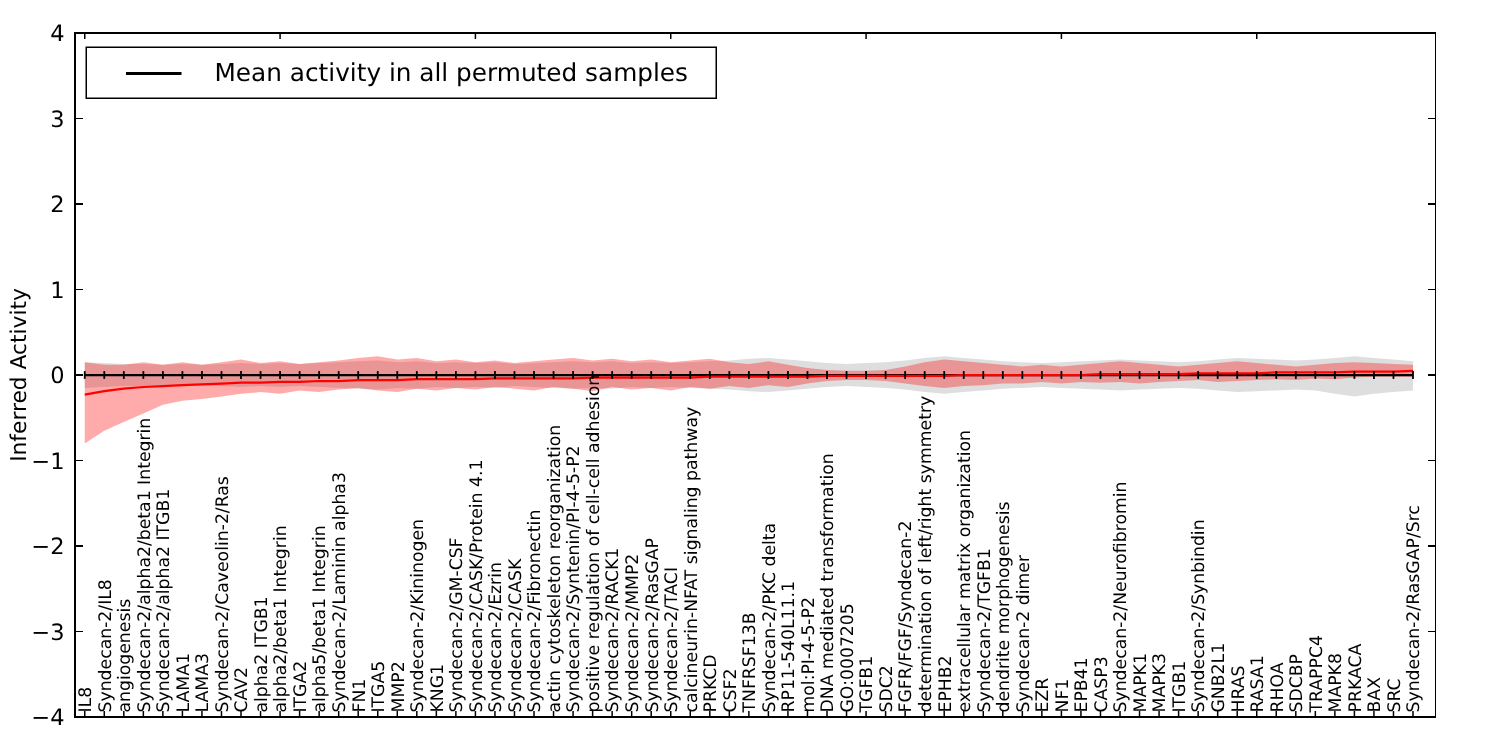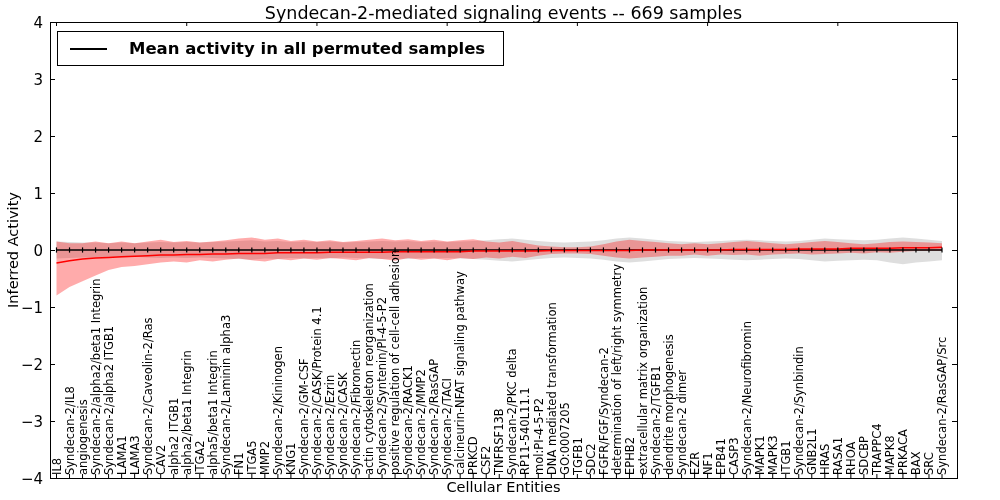--- a/index.html
+++ b/index.html
@@ -14,21 +14,21 @@
   }
   .y-axis-label{
     position:absolute;left:13px;top:250px;transform:translate(-50%,-50%) rotate(-90deg);
     font-size:14.5px;white-space:nowrap;
   }
   .x-axis-label{
     position:absolute;left:50px;top:479px;width:907px;text-align:center;font-size:14.5px;
   }
   .legend{
     position:absolute;left:57px;top:31px;background:#ffffff;border:1px solid #000;
-    padding:7px 18px 7px 12px;display:flex;flex-direction:column;gap:5px;font-weight:bold;
+    padding:7px 18px 7px 26px;display:flex;flex-direction:column;gap:5px;
   }
   .legend-row{display:flex;align-items:center;gap:22px;font-size:16.5px;white-space:nowrap;}
   .legend-swatch{display:inline-block;width:37px;height:0;border-top:2px solid #000;}
 </style>
 </head>
 <body>
 
 <div class="figure">
   <svg id="plot-svg" class="plot-svg" width="1000" height="500" viewBox="0 0 1000 500">
       <polygon points="56.5,241.5 69.5,242.0 82.5,242.6 95.6,242.6 108.6,243.2 121.6,242.6 134.6,243.2 147.7,242.6 160.7,242.0 173.7,242.6 186.7,242.0 199.7,242.6 212.8,242.0 225.8,241.5 238.8,240.9 251.8,240.3 264.9,241.5 277.9,240.9 290.9,242.0 303.9,241.5 316.9,242.0 330.0,241.5 343.0,242.6 356.0,242.0 369.0,241.5 382.1,240.9 395.1,241.5 408.1,240.9 421.1,242.0 434.1,241.5 447.2,242.0 460.2,241.5 473.2,240.9 486.2,240.3 499.3,239.2 512.3,238.6 525.3,239.7 538.3,240.9 551.3,242.0 564.4,242.6 577.4,242.0 590.4,241.5 603.4,240.3 616.4,238.6 629.5,237.5 642.5,238.6 655.5,239.7 668.5,240.9 681.6,241.5 694.6,242.0 707.6,241.5 720.6,240.9 733.6,240.3 746.7,239.7 759.7,240.3 772.7,240.9 785.7,241.5 798.8,240.9 811.8,239.7 824.8,238.6 837.8,239.2 850.8,239.7 863.9,240.3 876.9,239.7 889.9,238.6 902.9,237.5 916.0,238.6 929.0,239.7 942.0,240.9 942.0,260.3 929.0,261.4 916.0,262.5 902.9,264.3 889.9,262.5 876.9,260.3 863.9,259.7 850.8,260.3 837.8,260.8 824.8,261.4 811.8,260.3 798.8,259.1 785.7,258.6 772.7,259.1 759.7,259.7 746.7,260.3 733.6,259.7 720.6,259.1 707.6,258.6 694.6,258.0 681.6,258.6 668.5,259.1 655.5,260.3 642.5,261.4 629.5,262.5 616.4,261.4 603.4,259.7 590.4,258.6 577.4,258.0 564.4,257.4 551.3,258.0 538.3,259.1 525.3,260.3 512.3,261.4 499.3,260.8 486.2,259.7 473.2,259.1 460.2,258.6 447.2,258.0 434.1,258.6 421.1,258.0 408.1,259.1 395.1,258.6 382.1,259.1 369.0,258.6 356.0,258.0 343.0,257.4 330.0,258.6 316.9,258.0 303.9,258.6 290.9,258.0 277.9,259.1 264.9,258.6 251.8,259.7 238.8,259.1 225.8,258.6 212.8,258.0 199.7,257.4 186.7,258.0 173.7,257.4 160.7,258.0 147.7,257.4 134.6,256.8 121.6,257.4 108.6,256.8 95.6,257.4 82.5,257.4 69.5,258.0 56.5,258.6" fill="#000000" fill-opacity="0.13"></polygon>
@@ -272,23 +272,21 @@
       <text transform="translate(855.0455882352942,475) rotate(-90)" font-size="11.5" fill="#000000">RHOA</text>
       <text transform="translate(868.0676470588236,475) rotate(-90)" font-size="11.5" fill="#000000">SDCBP</text>
       <text transform="translate(881.089705882353,475) rotate(-90)" font-size="11.5" fill="#000000">TRAPPC4</text>
       <text transform="translate(894.1117647058824,475) rotate(-90)" font-size="11.5" fill="#000000">MAPK8</text>
       <text transform="translate(907.1338235294118,475) rotate(-90)" font-size="11.5" fill="#000000">PRKACA</text>
       <text transform="translate(920.1558823529413,475) rotate(-90)" font-size="11.5" fill="#000000">BAX</text>
       <text transform="translate(933.1779411764707,475) rotate(-90)" font-size="11.5" fill="#000000">SRC</text>
       <text transform="translate(946.2,475) rotate(-90)" font-size="11.5" fill="#000000">Syndecan-2/RasGAP/Src</text>
     </svg>
 
-  <div class="chart-title">Syndecan-2-mediated signaling events -- 669 samples</div>
   <div class="y-axis-label">Inferred Activity</div>
-  <div class="x-axis-label">Cellular Entities</div>
 
   <div class="legend">
     <div class="legend-row">
       <span class="legend-swatch" style="border-top-color:#000000"></span>
       <span>Mean activity in all permuted samples</span>
     </div>
   </div>
 </div>
 
 </body></html>

